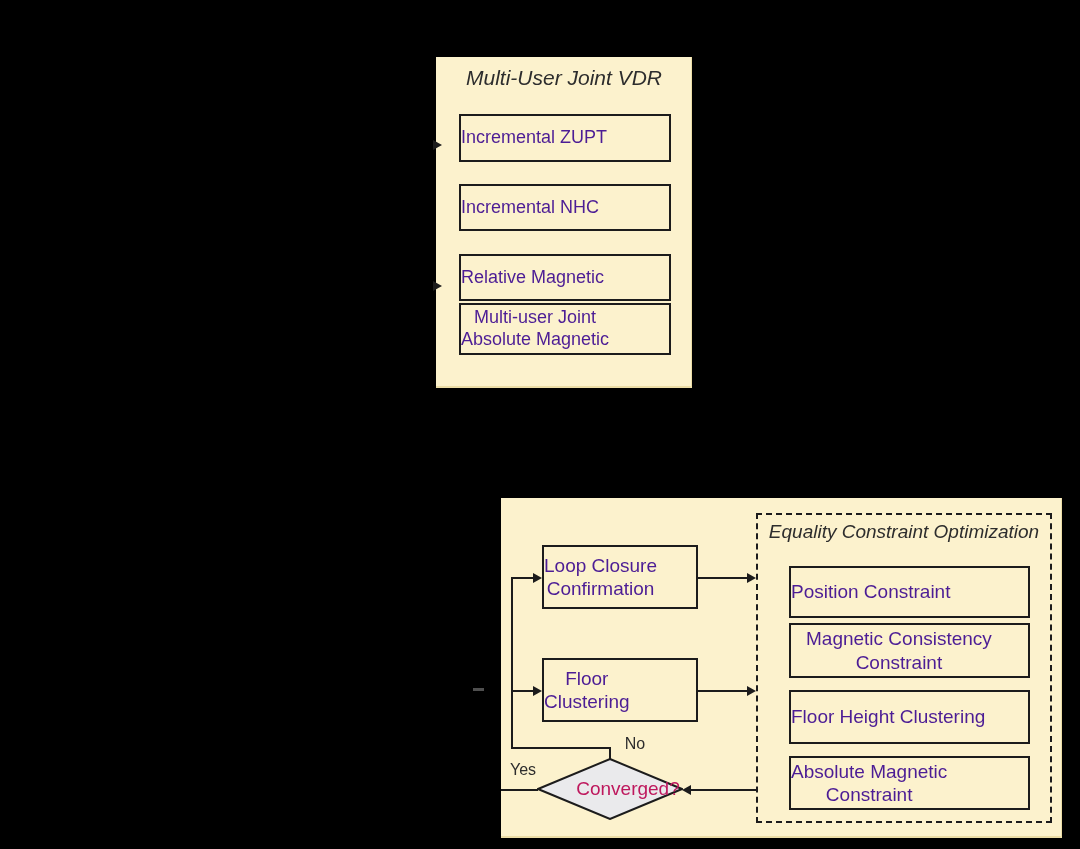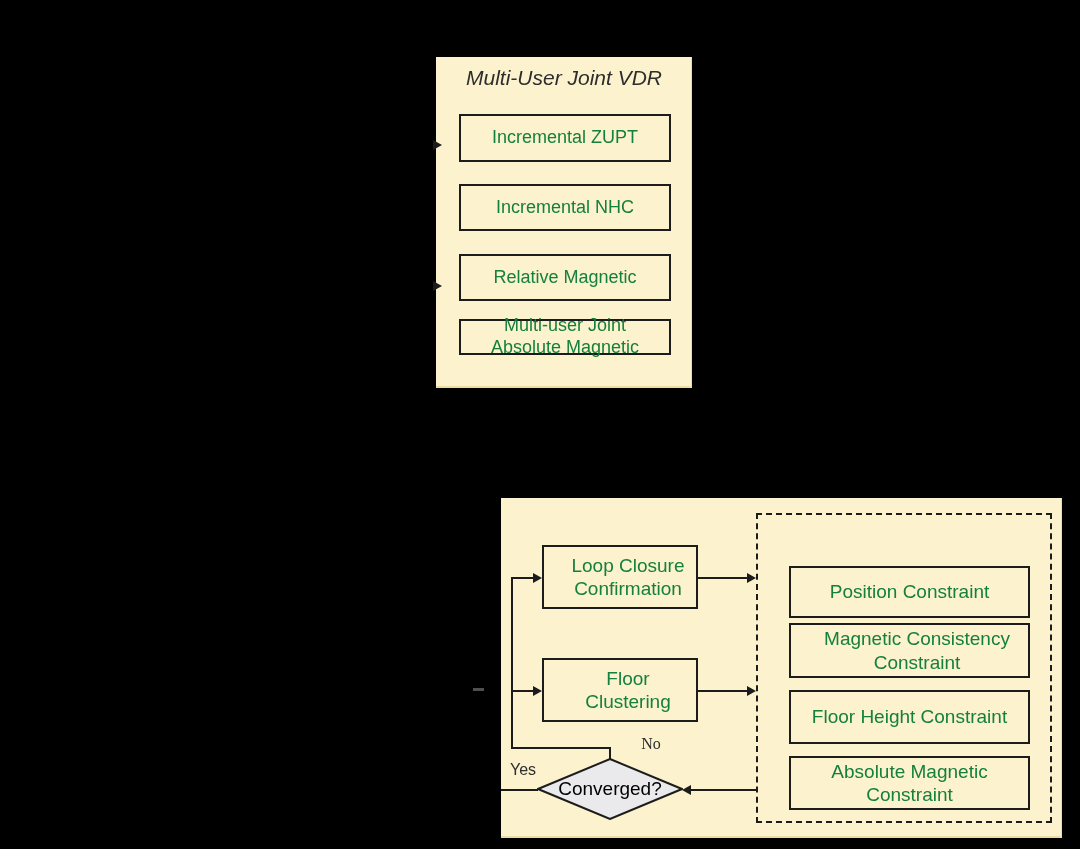--- a/index.html
+++ b/index.html
@@ -10,72 +10,72 @@
   .panel{
     position:absolute;background:#FCF2CD;
     box-shadow:inset -1px -2px 0 #ecdda6;
   }
   .panel-title{
     position:absolute;left:0;right:0;text-align:center;
     font-style:italic;color:#2d2d2d;
   }
   .node{
     position:absolute;border:2px solid #1c1c1c;box-sizing:border-box;
-    display:flex;align-items:center;justify-content:center;text-align:center;
-    color:#15803d;line-height:1.22;
+    display:flex;align-items:center;justify-content:flex-start;text-align:center;
+    color:#4c1d95;line-height:1.22;
   }
   .node span{white-space:pre-line;}
   .vdr-panel{left:436px;top:57px;width:256px;height:331px;}
   .vdr-panel .panel-title{top:9px;font-size:21px;}
   .vdr-box{left:23px;width:212px;font-size:18px;}
   .opt-panel{left:501px;top:498px;width:561px;height:340px;}
-  .proc-box{left:41px;width:156px;height:64px;font-size:19px;padding-left:16px;}
+  .proc-box{left:41px;width:156px;height:64px;font-size:19px;}
   .dashed-group{
     position:absolute;left:255px;top:15px;width:296px;height:310px;
     border:2px dashed #1c1c1c;box-sizing:border-box;
   }
   .dashed-group .panel-title{top:6px;font-size:19px;color:#2d2d2d;}
   .c-box{left:31px;width:241px;font-size:19px;}
   .hline,.vline{position:absolute;background:#1c1c1c;}
   .hline{height:2px;}
   .vline{width:2px;}
   .arrow-right,.arrow-left{position:absolute;width:0;height:0;
     border-top:5px solid transparent;border-bottom:5px solid transparent;}
   .arrow-right{border-left:9px solid #1c1c1c;}
   .arrow-left{border-right:9px solid #1c1c1c;}
   .diamond-wrap{position:absolute;left:36px;top:260px;width:146px;height:62px;}
   .diamond-label{
-    position:absolute;left:0;top:0;width:146px;height:62px;
+    position:absolute;left:18px;top:0;width:146px;height:62px;
     display:flex;align-items:center;justify-content:center;
-    font-size:19px;color:#000000;text-align:center;
+    font-size:19px;color:#be185d;text-align:center;
   }
   .branch-label{position:absolute;font-size:16px;color:#2d2d2d;text-align:center;}
   .yes-label{left:1px;top:263px;width:42px;}
-  .no-label{left:132px;top:237px;width:36px;font-family:Liberation Serif, serif;}
+  .no-label{left:116px;top:237px;width:36px;}
   .edge-tick{position:absolute;}
   .stray-dash{position:absolute;left:473px;top:688px;width:11px;height:3px;background:#4f4f4f;}
 </style>
 </head>
 <body>
 
 <div class="canvas">
 
   <section class="panel vdr-panel">
     <div class="panel-title">Multi-User Joint VDR</div>
 
     <div class="node vdr-box" style="top:57px;height:48px;">
       <span>Incremental ZUPT</span>
     </div>
     <div class="node vdr-box" style="top:197px;height:47px;">
       <span>Relative Magnetic</span>
     </div>
     <div class="node vdr-box" style="top:127px;height:47px;">
       <span>Incremental NHC</span>
     </div>
-    <div class="node vdr-box" style="top:262px;height:36px;">
+    <div class="node vdr-box" style="top:246px;height:52px;">
       <span>Multi-user Joint
 Absolute Magnetic</span>
     </div>
 
     <span class="edge-tick arrow-right" style="left:-3px;top:83px;"></span>
     <span class="edge-tick arrow-right" style="left:-3px;top:224px;"></span>
   </section>
 
   <section class="panel opt-panel">
 
@@ -109,30 +109,31 @@
     <div class="diamond-wrap">
       <svg width="146" height="62" viewBox="0 0 146 62">
         <polygon points="73,1 145,31 73,61 1,31" fill="#EAEAEC" stroke="#1c1c1c" stroke-width="2"></polygon>
       </svg>
       <div class="diamond-label">Converged?</div>
     </div>
     <div class="branch-label yes-label">Yes</div>
     <div class="branch-label no-label">No</div>
 
     <div class="dashed-group">
+      <div class="panel-title">Equality Constraint Optimization</div>
 
       <div class="node c-box" style="top:51px;height:52px;">
         <span>Position Constraint</span>
       </div>
       <div class="node c-box" style="top:108px;height:55px;padding-left:15px;">
         <span>Magnetic Consistency
 Constraint</span>
       </div>
       <div class="node c-box" style="top:175px;height:54px;">
-        <span>Floor Height Constraint</span>
+        <span>Floor Height Clustering</span>
       </div>
       <div class="node c-box" style="top:241px;height:54px;">
         <span>Absolute Magnetic
 Constraint</span>
       </div>
     </div>
   </section>
 
   <div class="stray-dash"></div>
 

